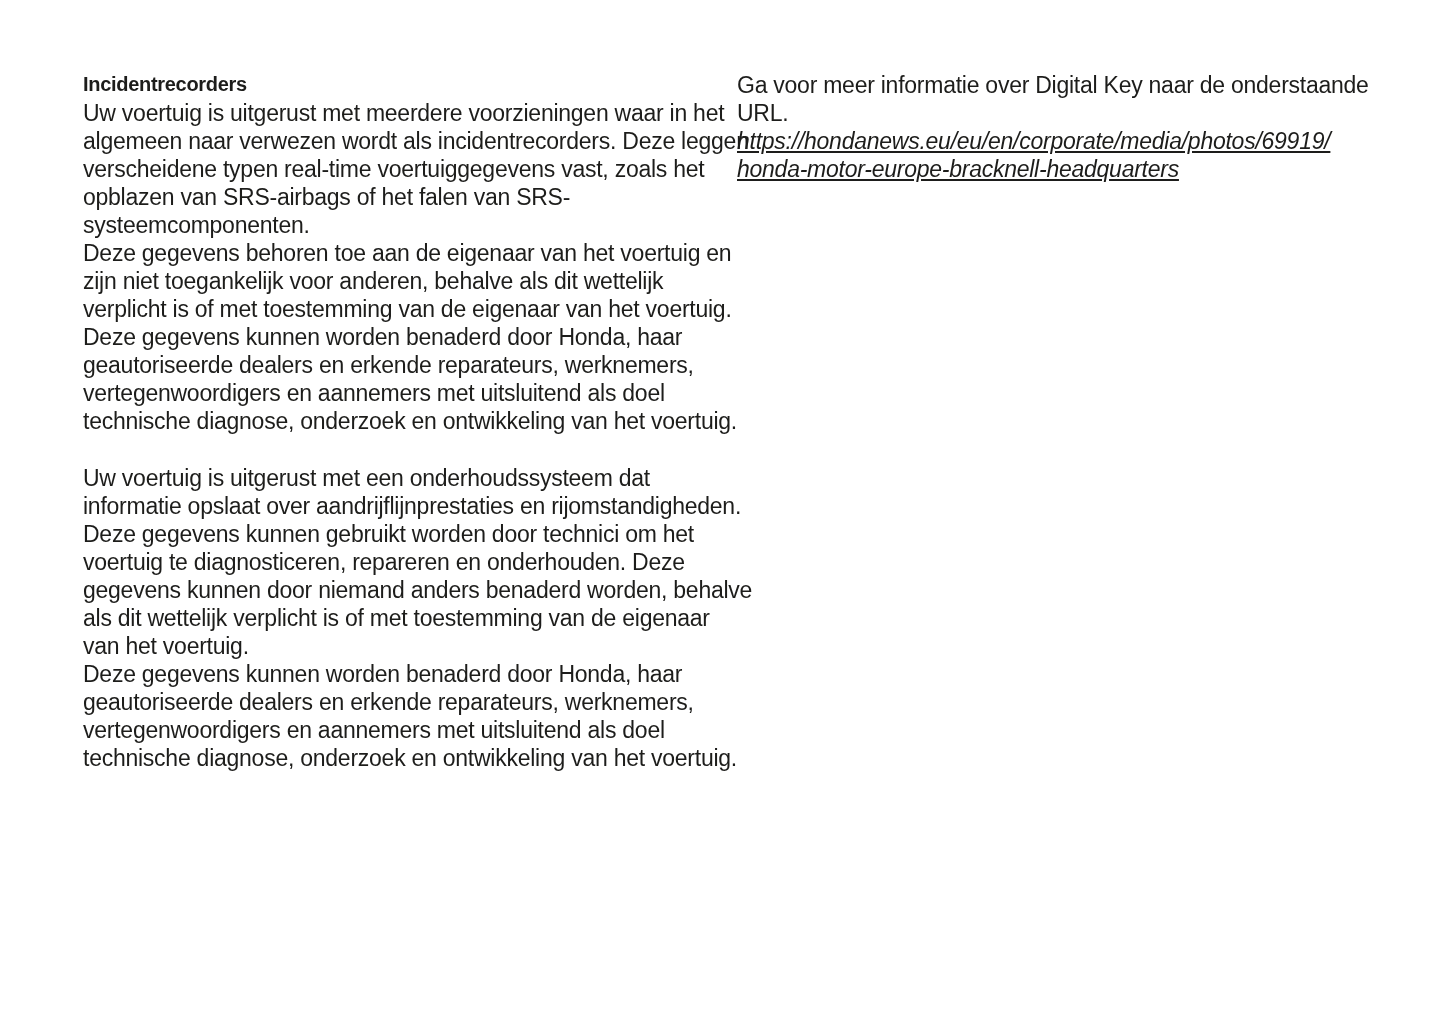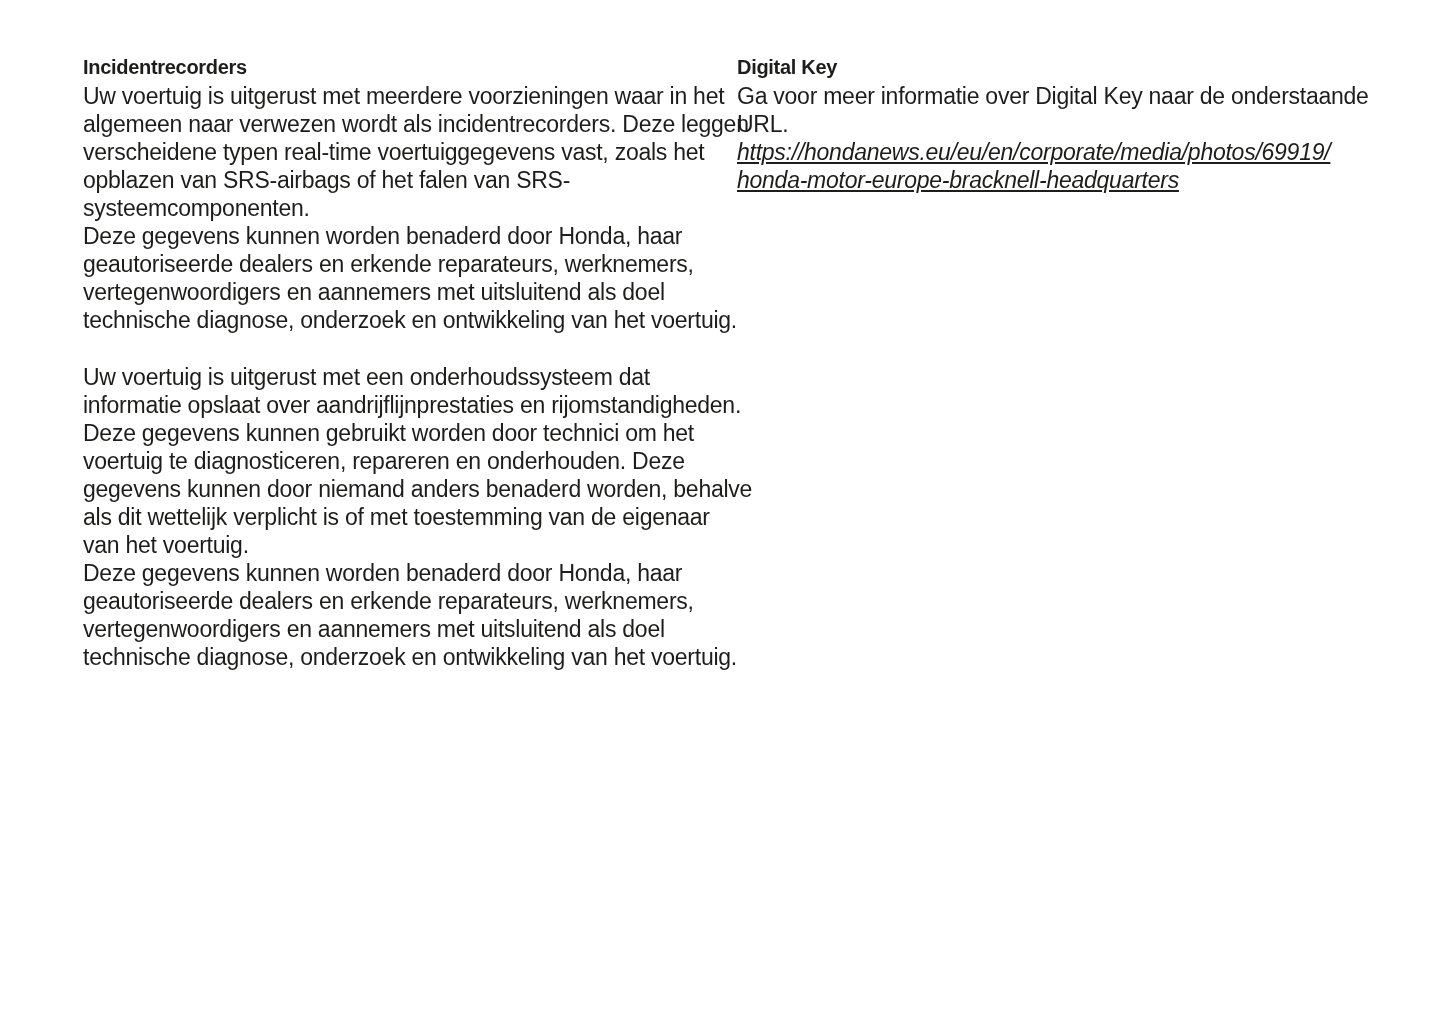--- a/index.html
+++ b/index.html
@@ -12,20 +12,21 @@
     height: 1018px;
     position: relative;
     font-family: "Liberation Sans", "DejaVu Sans", sans-serif;
     color: #1d1d1b;
     overflow: hidden;
   }
   .page {
     position: absolute;
     inset: 0;
     background: #ffffff;
+    margin-top: 17px;
   }
   .col {
     position: absolute;
     top: 54px;
   }
   .col-left {
     left: 83px;
     width: 700px;
   }
   .col-right {
@@ -61,20 +62,23 @@
 
   <div class="col col-left">
 
     <div class="section">
       <h2 class="heading">Incidentrecorders</h2>
       <p class="para">Uw voertuig is uitgerust met meerdere voorzieningen waar in het
 algemeen naar verwezen wordt als incidentrecorders. Deze leggen
 verscheidene typen real-time voertuiggegevens vast, zoals het
 opblazen van SRS-airbags of het falen van SRS-
 systeemcomponenten.</p>
+      <p class="para">Deze gegevens behoren toe aan de eigenaar van het voertuig en
+zijn niet toegankelijk voor anderen, behalve als dit wettelijk
+verplicht is of met toestemming van de eigenaar van het voertuig.</p>
       <p class="para">Deze gegevens kunnen worden benaderd door Honda, haar
 geautoriseerde dealers en erkende reparateurs, werknemers,
 vertegenwoordigers en aannemers met uitsluitend als doel
 technische diagnose, onderzoek en ontwikkeling van het voertuig.</p>
     </div>
 
     <div class="section">
       <p class="para">Uw voertuig is uitgerust met een onderhoudssysteem dat
 informatie opslaat over aandrijflijnprestaties en rijomstandigheden.
 Deze gegevens kunnen gebruikt worden door technici om het
@@ -86,21 +90,20 @@
 geautoriseerde dealers en erkende reparateurs, werknemers,
 vertegenwoordigers en aannemers met uitsluitend als doel
 technische diagnose, onderzoek en ontwikkeling van het voertuig.</p>
     </div>
 
   </div>
 
   <div class="col col-right">
 
     <div class="section">
-      <h2 class="heading">Digital Key</h2>
       <p class="para">Ga voor meer informatie over Digital Key naar de onderstaande
 URL.</p>
       <p class="para italic">https://hondanews.eu/eu/en/corporate/media/photos/69919/
 honda-motor-europe-bracknell-headquarters</p>
     </div>
 
   </div>
 
 </div>
 

